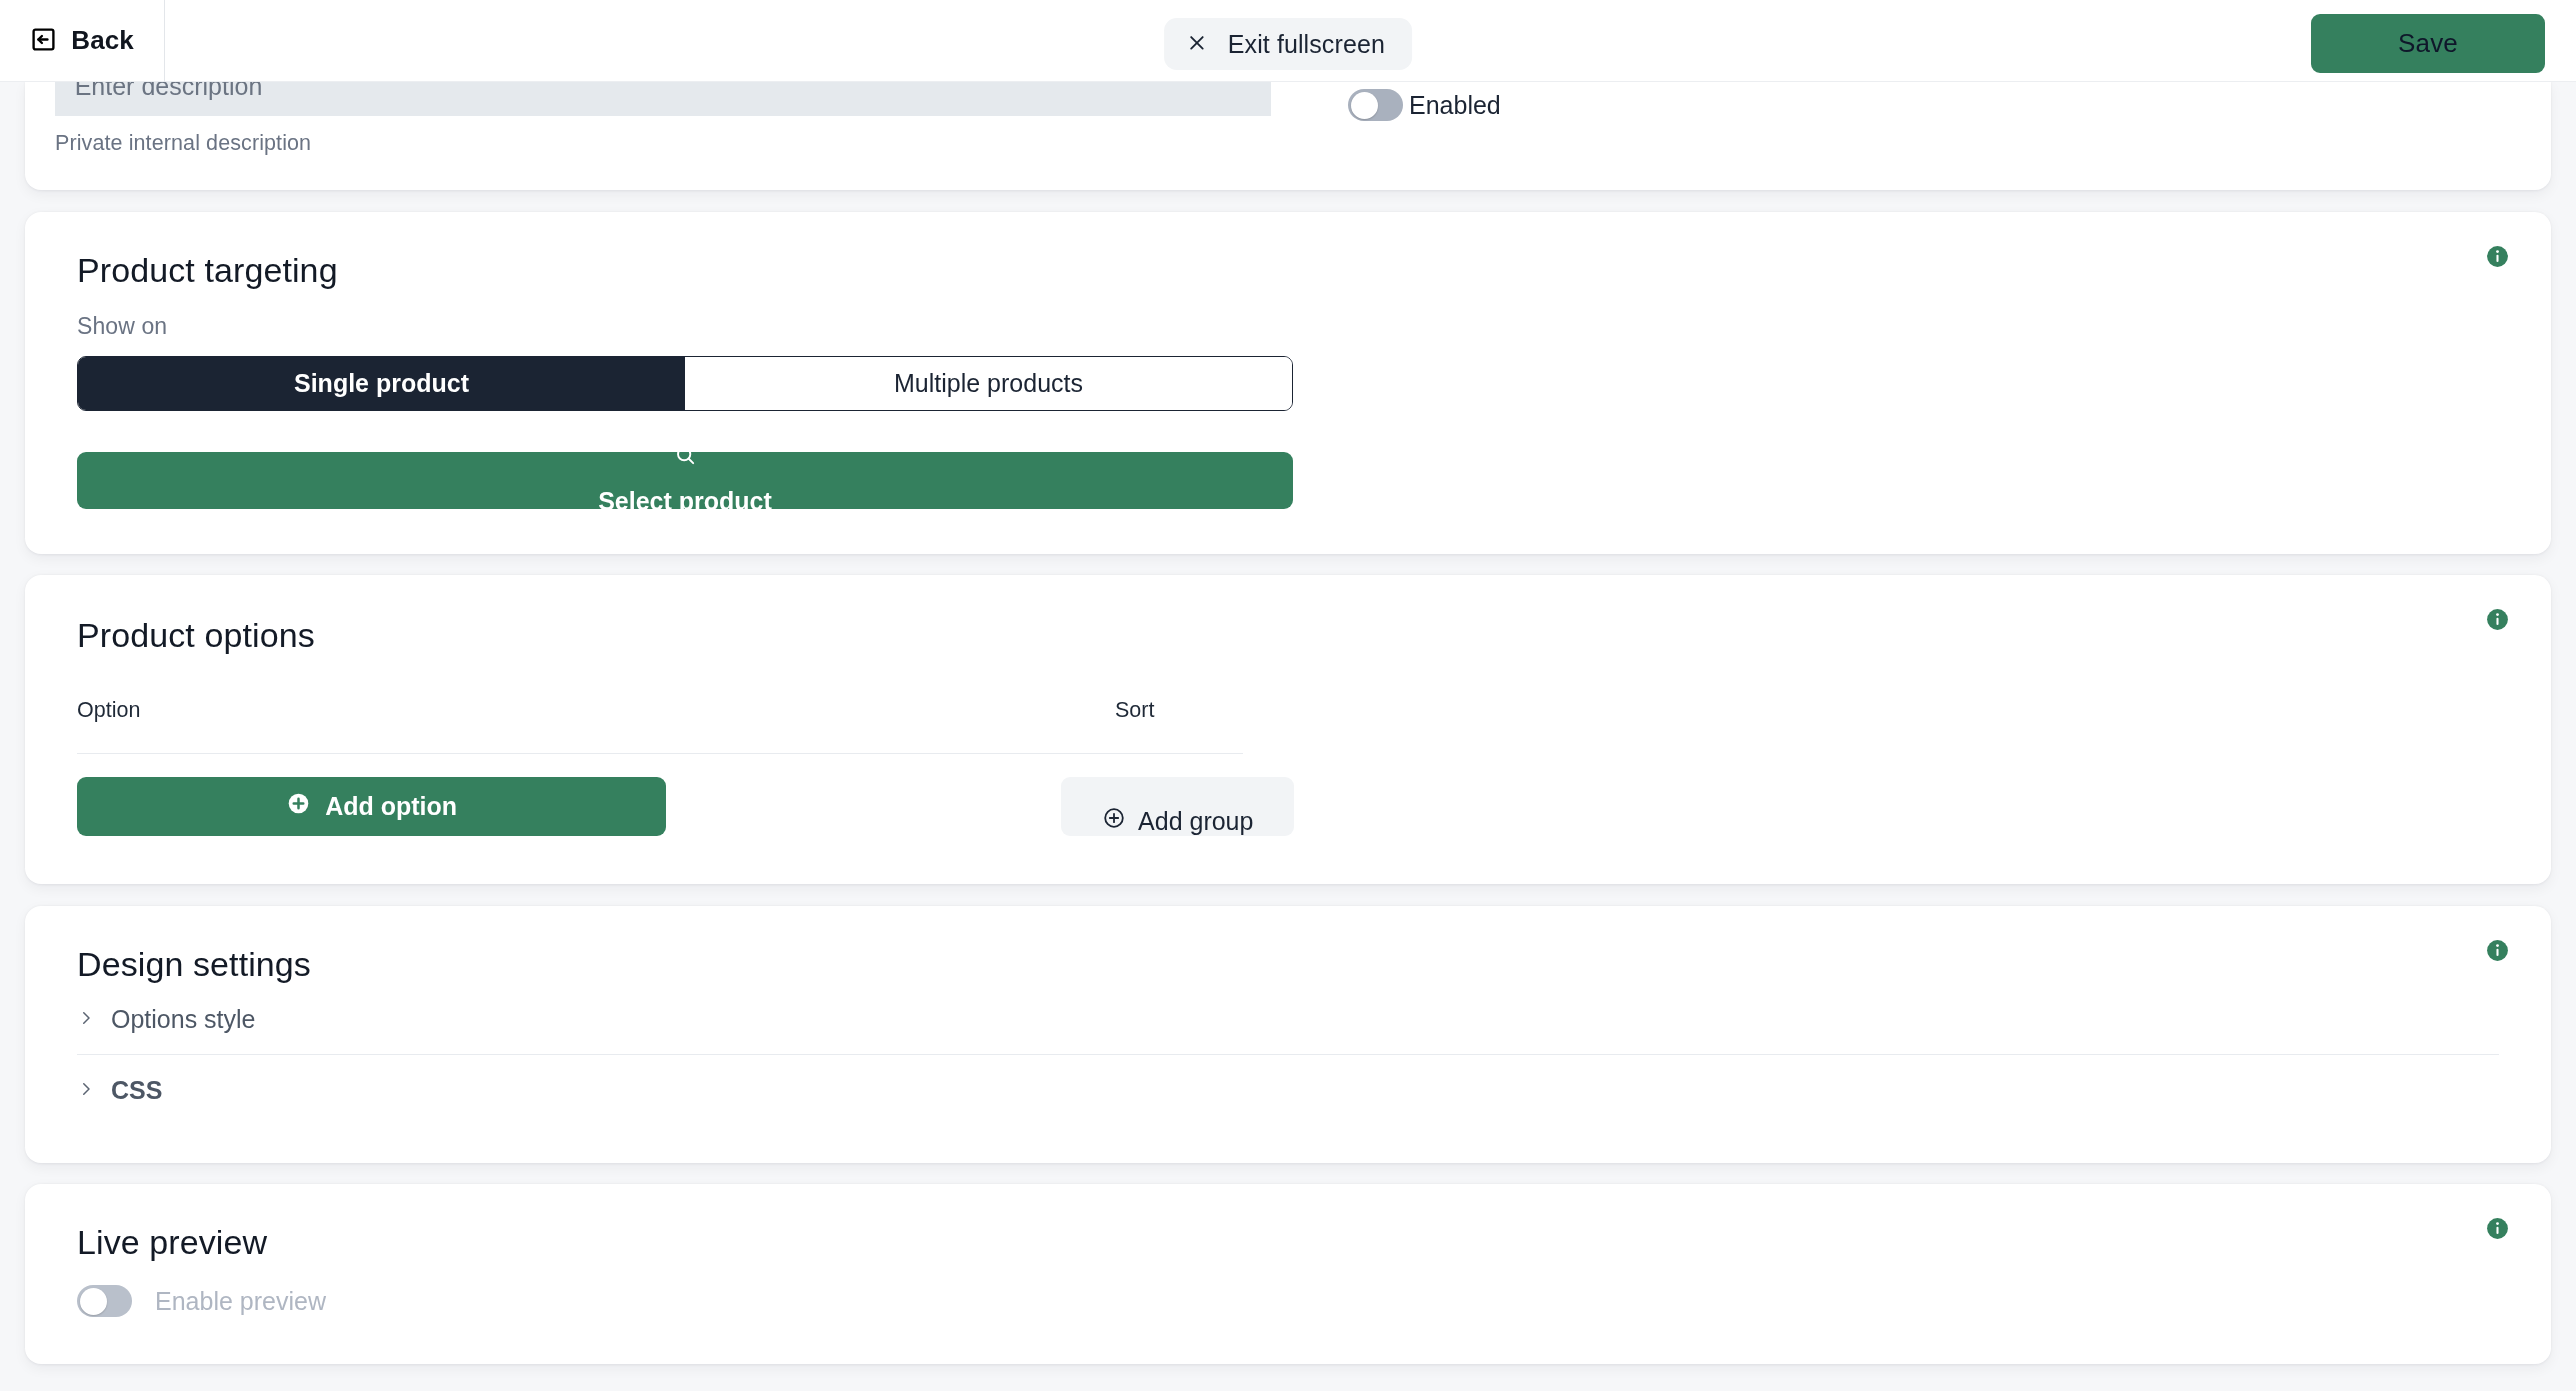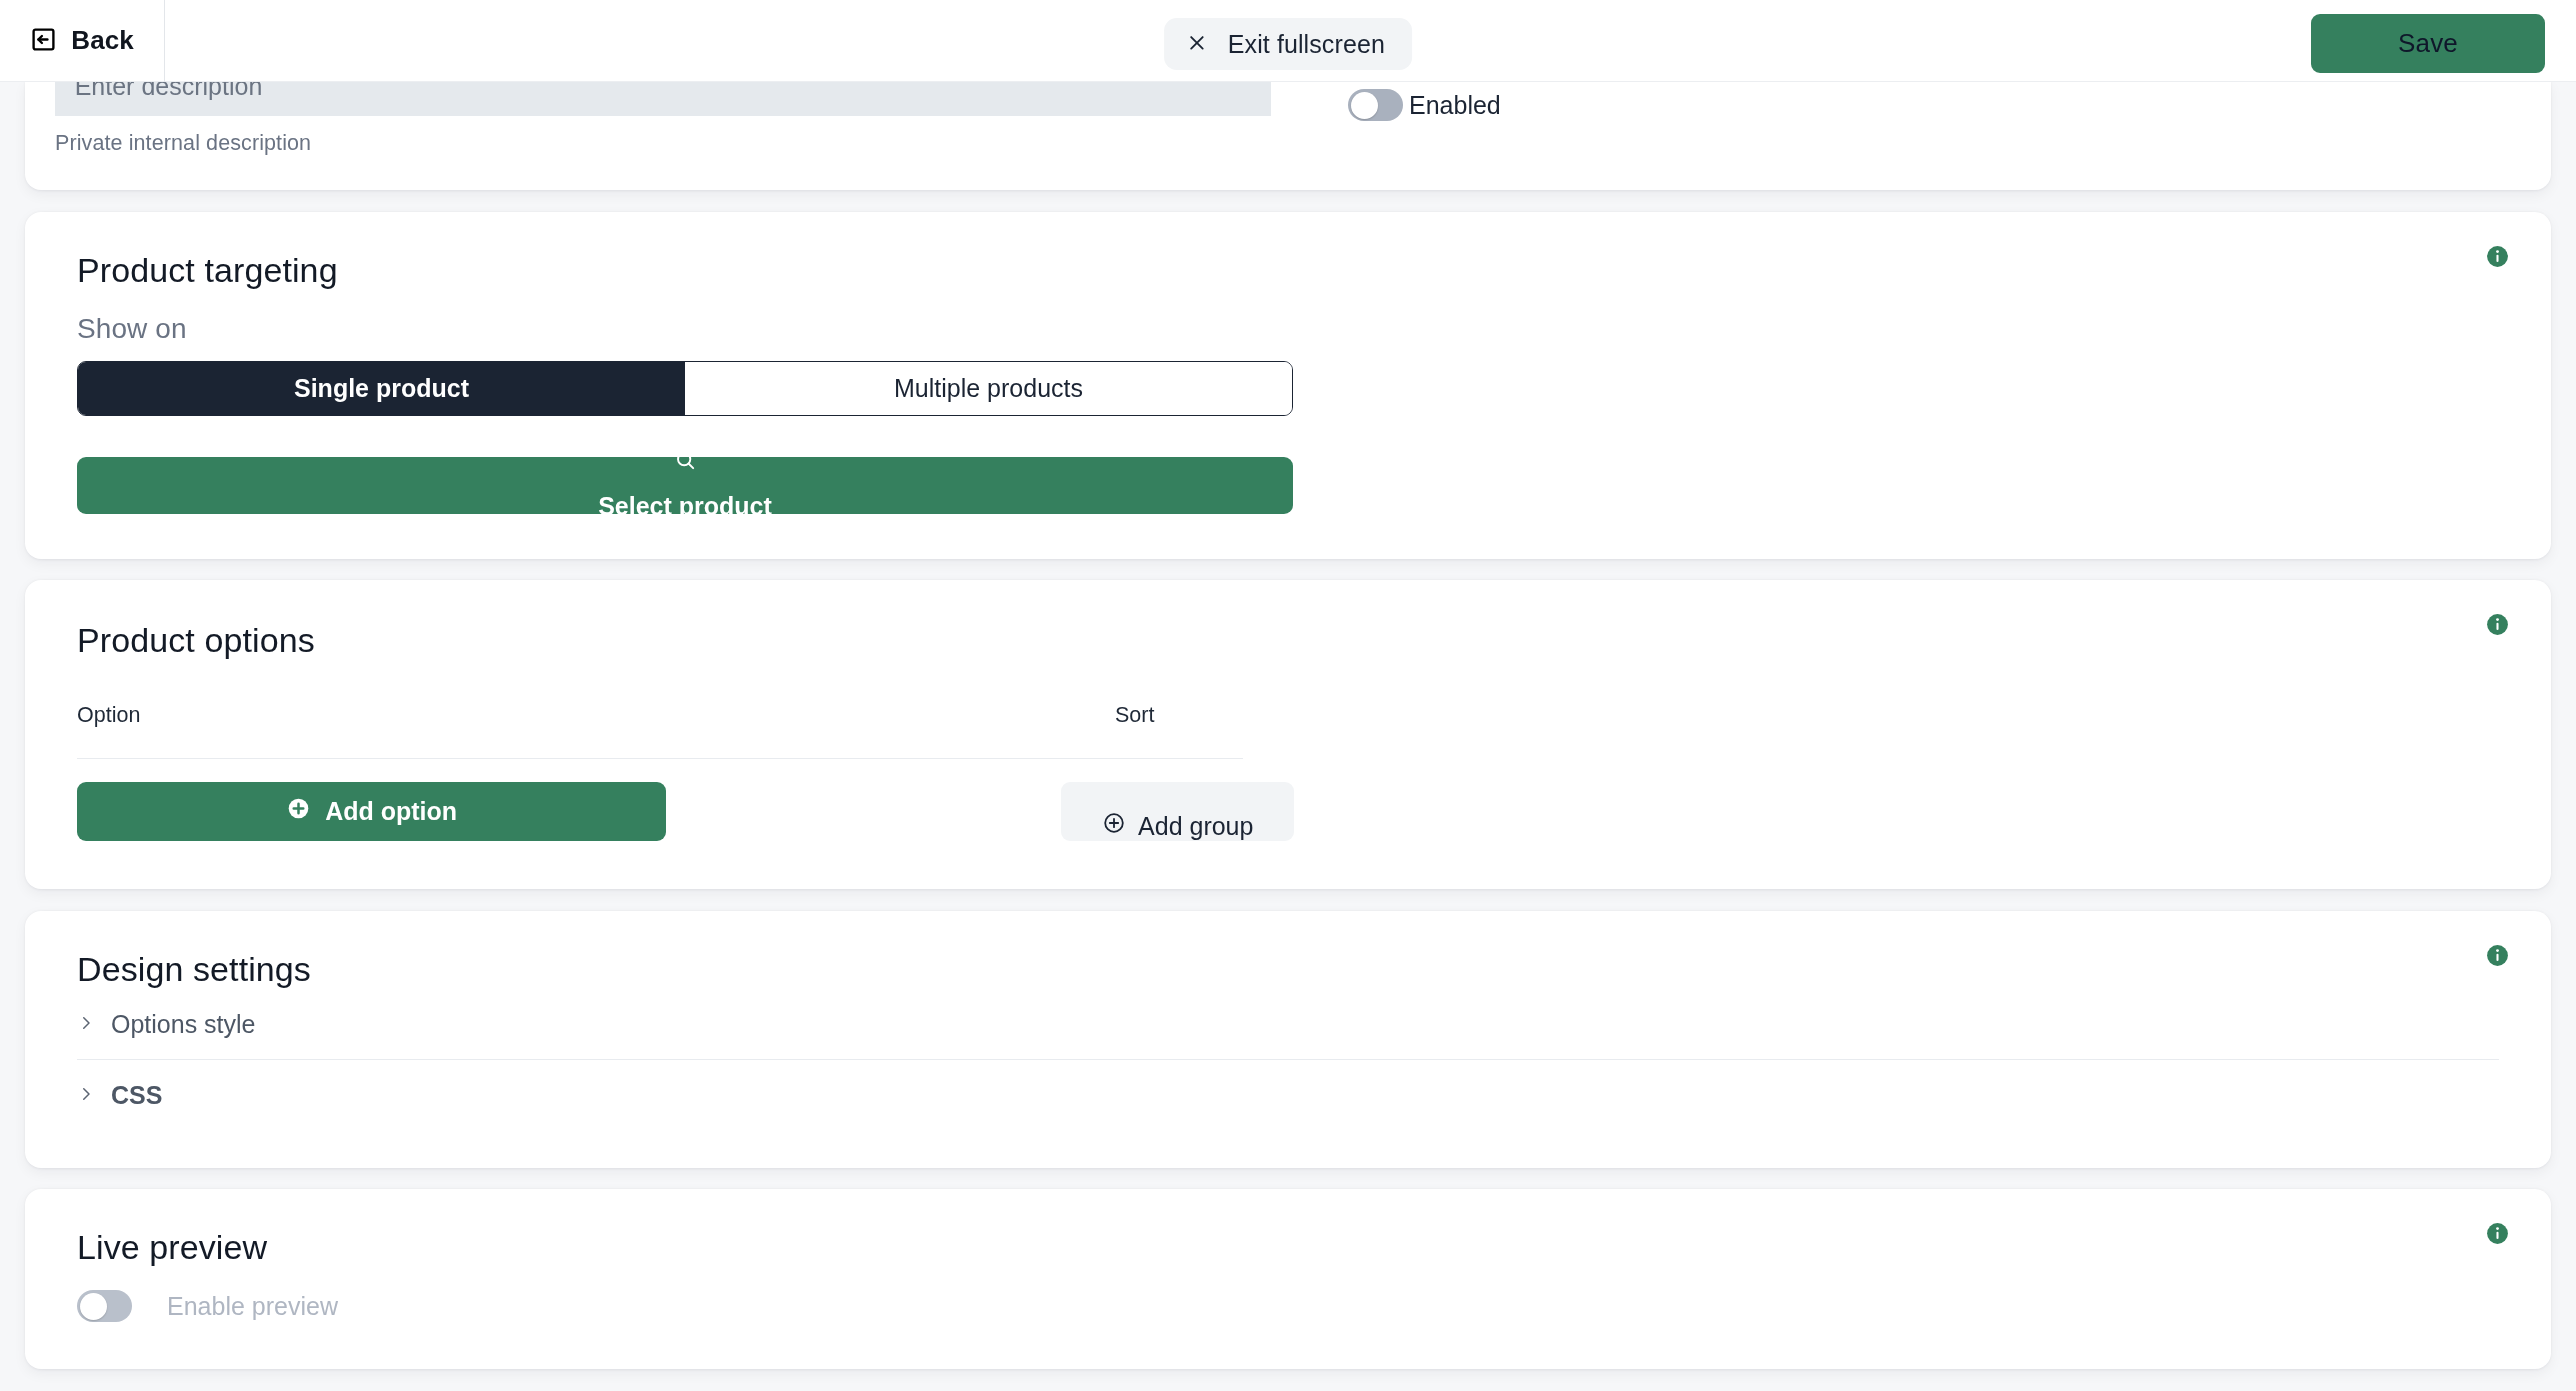--- a/index.html
+++ b/index.html
@@ -188,21 +188,21 @@
 
   
   .section-title {
     font-size: 34px;
     font-weight: 400;
     color: #131A26;
     letter-spacing: 0.1px;
   }
 
   .sub-label {
-    font-size: 28px;
+    font-size: 23px;
     color: #6A7383;
     letter-spacing: 0.1px;
   }
 
   
   .card-targeting { padding: 39px 0 45px 0; }
   .card-targeting .section-title { margin-left: 52px; }
   .card-targeting .sub-label { margin-left: 52px; margin-top: 23px; }
 
   .segmented {
@@ -337,21 +337,20 @@
   .preview-row {
     display: flex;
     align-items: center;
     gap: 23px;
     margin-left: 52px;
     margin-top: 23px;
   }
   .preview-label {
     font-size: 25px;
     color: #AFB6C2;
-    margin-left: 12px;
   }
 </style>
 </head>
 <body>
 
 <div class="topbar">
 
   <button class="back-btn">
     <span class="back-icon">
       <svg width="27" height="27" viewBox="0 0 24 24" fill="none" xmlns="http://www.w3.org/2000/svg">

